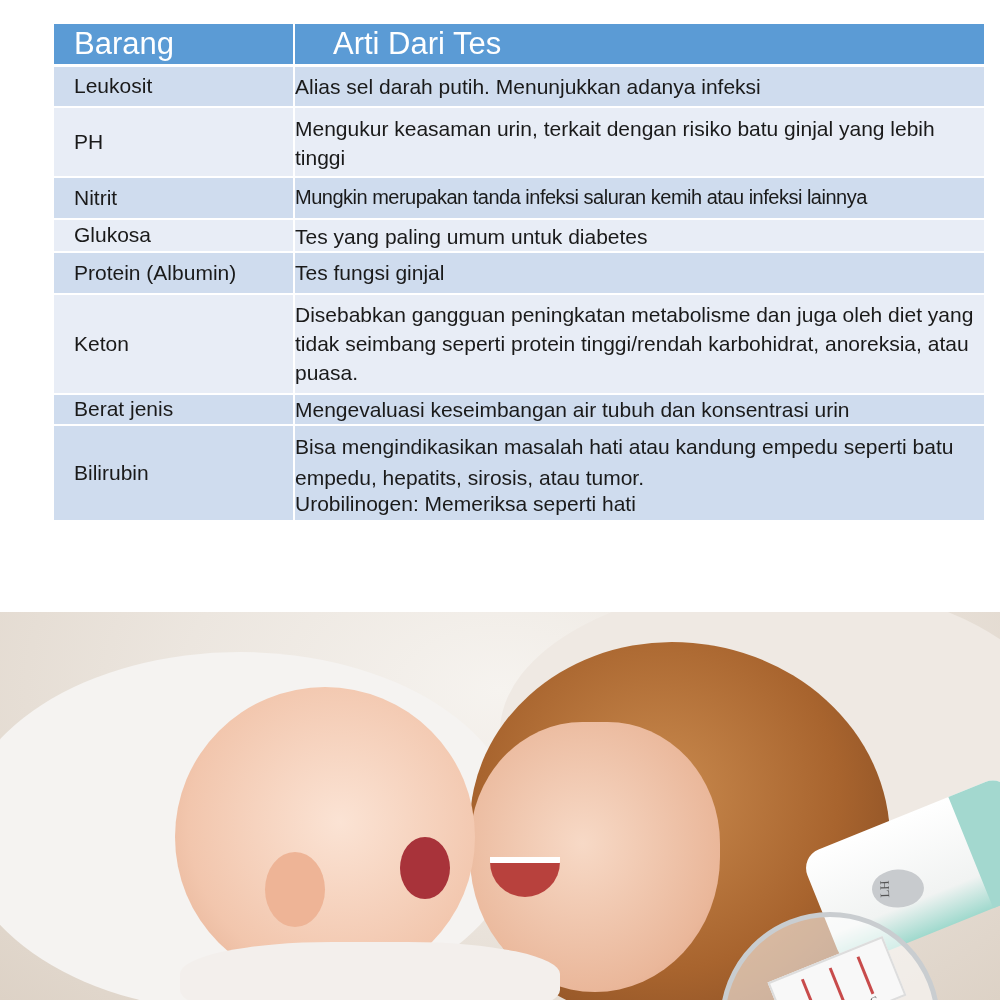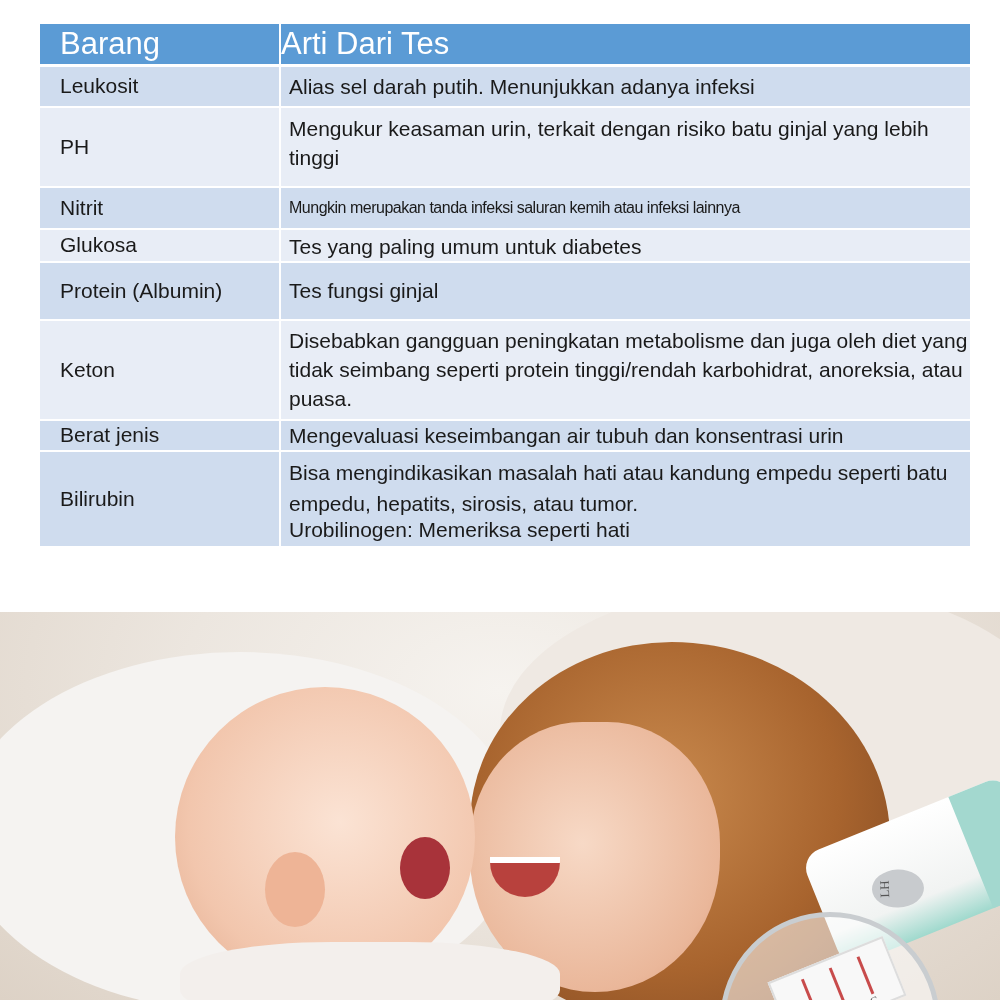--- a/index.html
+++ b/index.html
@@ -1,25 +1,25 @@
 <!DOCTYPE html>
 <html><head>
 <meta charset="utf-8">
 <style>
   html,body{margin:0;padding:0;}
   body{width:1000px;height:1000px;position:relative;overflow:hidden;background:#ffffff;font-family:"Liberation Sans",sans-serif;}
-  .table-wrap{position:absolute;left:40px;top:24px;width:932px;}
+  .table-wrap{position:absolute;left:54px;top:24px;width:932px;}
   table{border-collapse:collapse;width:932px;table-layout:fixed;}
   th,td{padding:0;vertical-align:middle;border-right:2px solid #ffffff;}
   thead th{background:#5b9bd5;color:#ffffff;font-weight:normal;font-size:31px;height:40px;text-align:left;border-bottom:3px solid #ffffff;}
   thead th.c1{padding-left:20px;}
-  thead th.c2{}
+  thead th.c2{padding-left:38px;}
   td{font-size:21px;color:#1a1a1a;border-bottom:2px solid #ffffff;}
   td.c1{padding-left:20px;}
-  td.c2{padding-left:8px;line-height:29px;}
+  td.c2{padding-left:0;line-height:29px;}
   tr.odd td{background:#cfdcee;}
   tr.even td{background:#e8edf6;}
   .col1{width:240px;}
   .photo{position:absolute;left:0;top:612px;width:1000px;height:388px;overflow:hidden;
     background:radial-gradient(ellipse at 50% 20%,#f6f3ef 0%,#ece6df 45%,#ddd2c6 100%);}
   .blanket1{position:absolute;left:-40px;top:40px;width:560px;height:360px;border-radius:50%;background:#f5f3f1;}
   .blanket2{position:absolute;left:500px;top:-30px;width:560px;height:300px;border-radius:50%;background:#efe9e3;}
   .mom-hair{position:absolute;left:470px;top:30px;width:420px;height:380px;border-radius:48% 52% 40% 45%;background:radial-gradient(ellipse at 45% 40%,#c98a4e 0%,#a8642e 55%,#7a4420 100%);}
   .mom-face{position:absolute;left:470px;top:110px;width:250px;height:270px;border-radius:45% 45% 50% 50%;background:radial-gradient(ellipse at 45% 45%,#f7d9c6 0%,#eab79a 70%,#d9997a 100%);}
   .mom-mouth{position:absolute;left:490px;top:245px;width:70px;height:34px;border-radius:0 0 40px 40px;background:#b8413d;border-top:6px solid #fff;}
@@ -48,33 +48,33 @@
       <tr>
         <th class="c1">Barang</th>
         <th class="c2">Arti Dari Tes</th>
       </tr>
     </thead>
     <tbody>
       <tr class="odd" style="height:41px">
         <td class="c1">Leukosit</td>
         <td class="c2">Alias sel darah putih. Menunjukkan adanya infeksi</td>
       </tr>
-      <tr class="even" style="height:80px">
+      <tr class="even" style="height:70px">
         <td class="c1">PH</td>
         <td class="c2" style="vertical-align:top;padding-top:6px;">Mengukur keasaman urin, terkait dengan risiko batu ginjal yang lebih tinggi</td>
       </tr>
       <tr class="odd" style="height:42px">
         <td class="c1">Nitrit</td>
-        <td class="c2" style="font-size:16px;letter-spacing:-0.5px;margin-left:28px;">Mungkin merupakan tanda infeksi saluran kemih atau infeksi lainnya</td>
+        <td class="c2" style="font-size:20px;letter-spacing:-0.5px;margin-left:28px;">Mungkin merupakan tanda infeksi saluran kemih atau infeksi lainnya</td>
       </tr>
       <tr class="even" style="height:25px">
         <td class="c1">Glukosa</td>
         <td class="c2" style="vertical-align:top;padding-top:2px;">Tes yang paling umum untuk diabetes</td>
       </tr>
-      <tr class="odd" style="height:58px">
+      <tr class="odd" style="height:42px">
         <td class="c1">Protein (Albumin)</td>
         <td class="c2">Tes fungsi ginjal</td>
       </tr>
       <tr class="even" style="height:100px">
         <td class="c1">Keton</td>
         <td class="c2">Disebabkan gangguan peningkatan metabolisme dan juga oleh diet yang tidak seimbang seperti protein tinggi/rendah karbohidrat, anoreksia, atau puasa.</td>
       </tr>
       <tr class="odd" style="height:26px">
         <td class="c1">Berat jenis</td>
         <td class="c2">Mengevaluasi keseimbangan air tubuh dan konsentrasi urin</td>

